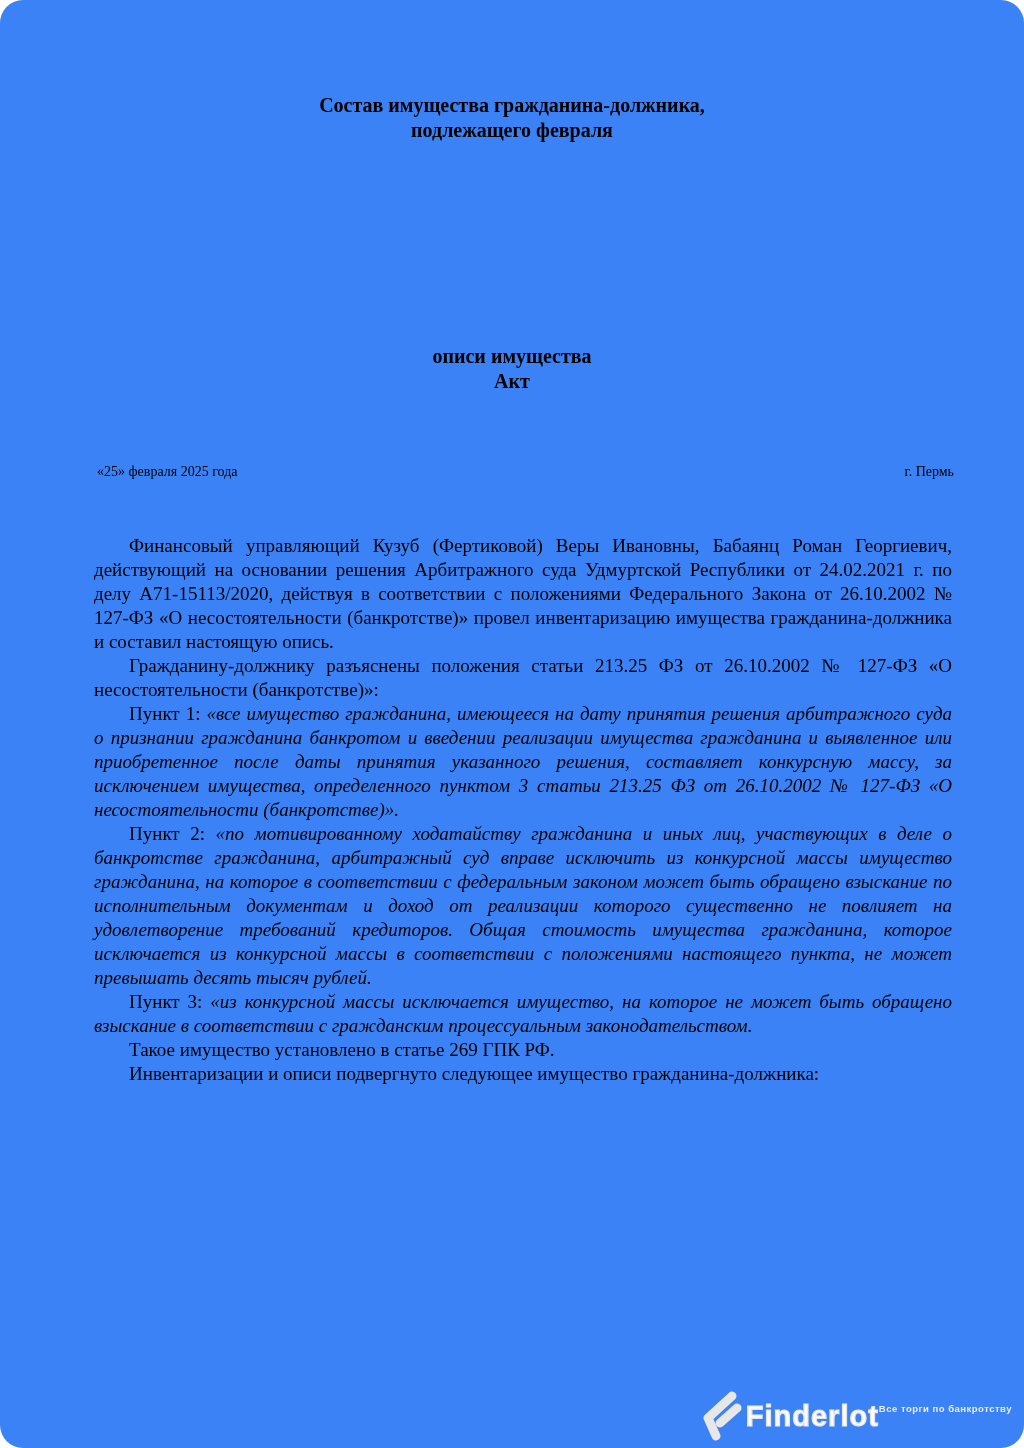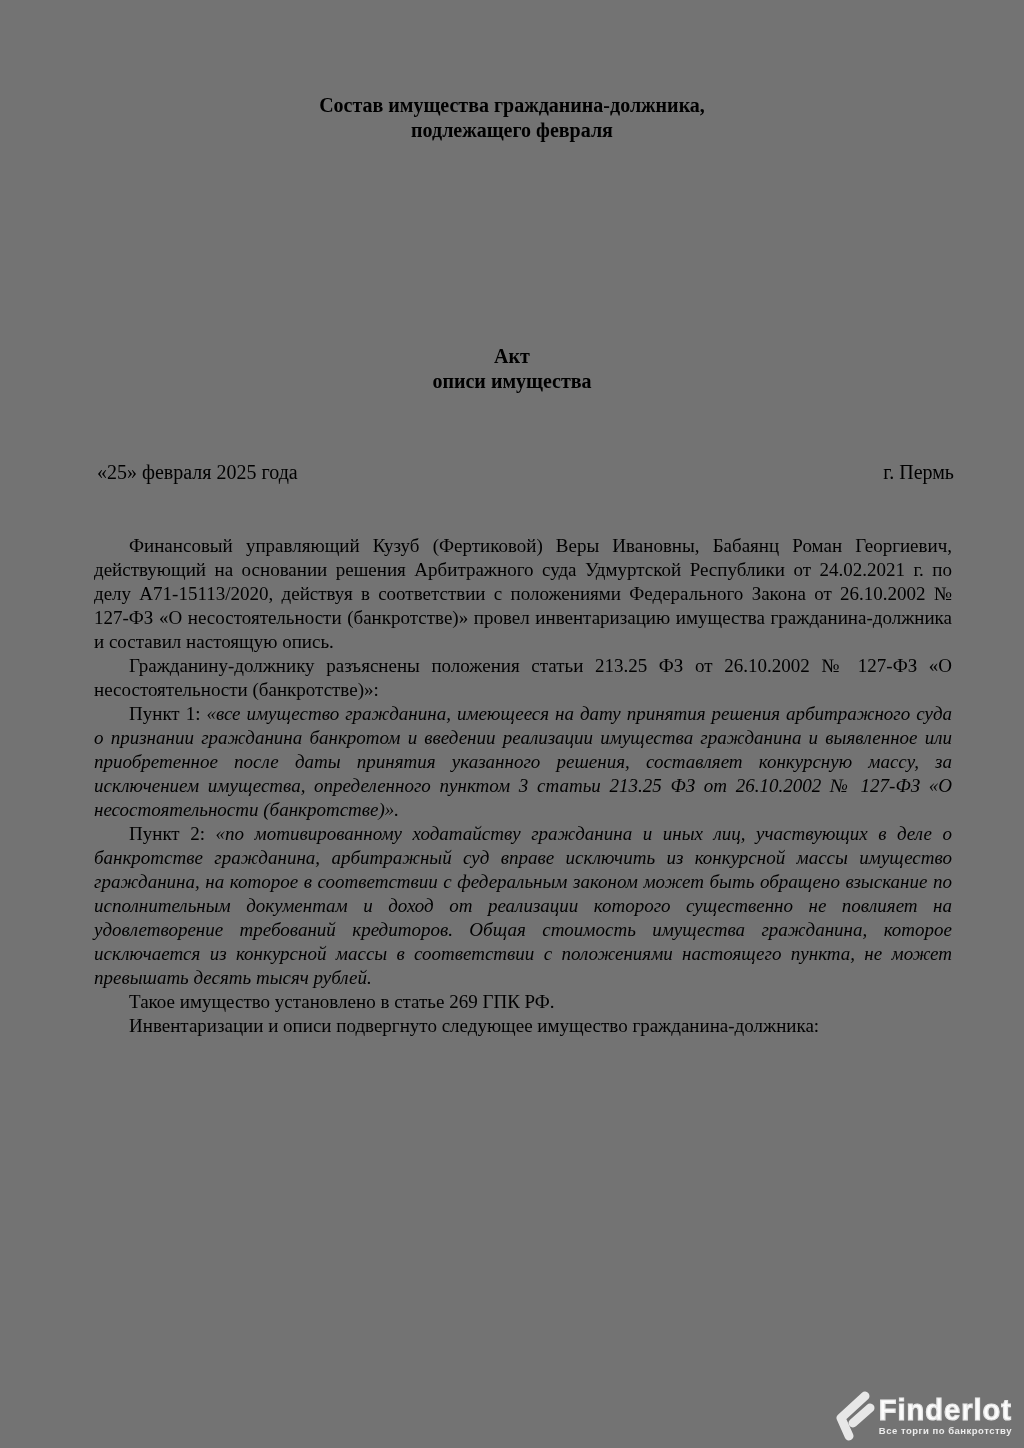--- a/index.html
+++ b/index.html
@@ -5,24 +5,25 @@
 <style>
   html, body {
     margin: 0;
     padding: 0;
     background: #ffffff;
   }
   .page {
     position: relative;
     width: 1024px;
     height: 1448px;
-    background: #737373;
+    background: #3b82f6;
     color: #000000;
     font-family: "Liberation Serif", "DejaVu Serif", serif;
     overflow: hidden;
+    border-radius: 23px;
   }
   .doc-heading {
     position: absolute;
     top: 93px;
     left: 0;
     width: 100%;
     text-align: center;
     font-weight: 700;
     font-size: 20px;
     line-height: 25px;
@@ -37,21 +38,21 @@
     font-size: 20px;
     line-height: 25px;
   }
   .date-row {
     position: absolute;
     top: 460px;
     left: 97px;
     right: 70px;
     display: flex;
     justify-content: space-between;
-    font-size: 20px;
+    font-size: 14px;
     line-height: 24px;
     align-items: flex-end;
   }
   .body-text {
     position: absolute;
     top: 534px;
     left: 94px;
     width: 858px;
     font-size: 19px;
     line-height: 24px;
@@ -74,21 +75,21 @@
     user-select: none;
   }
   .watermark .logo {
     width: 46px;
     height: 52px;
     margin-right: 4px;
     flex: 0 0 auto;
   }
   .watermark .wm-text {
     display: flex;
-    flex-direction: column;
+    flex-direction: row;
   }
   .watermark .brand {
     font-family: "Liberation Sans", "DejaVu Sans", sans-serif;
     font-weight: 700;
     font-size: 29px;
     line-height: 28px;
     letter-spacing: 1px;
     color: #fcfcfc;
     -webkit-text-stroke: 1.2px #e4e4e4;
     text-stroke: 1.2px #e4e4e4;
@@ -107,41 +108,44 @@
 <body>
 
 <div class="page">
 
   <div class="doc-heading">
     <div>Состав имущества гражданина-должника,</div>
     <div>подлежащего февраля</div>
   </div>
 
   <div class="act-heading">
+    <div>описи имущества</div>
     <div>Акт</div>
-    <div>описи имущества</div>
   </div>
 
   <div class="date-row">
     <span>«25» февраля 2025 года</span>
     <span>г. Пермь</span>
   </div>
 
   <div class="body-text">
     <p>
       <span>Финансовый управляющий Кузуб (Фертиковой) Веры Ивановны, Бабаянц Роман Георгиевич, действующий на основании решения Арбитражного суда Удмуртской Республики от 24.02.2021 г. по делу А71-15113/2020, действуя в соответствии с положениями Федерального Закона от 26.10.2002 № 127-ФЗ «О несостоятельности (банкротстве)» провел инвентаризацию имущества гражданина-должника и составил настоящую опись.</span>
     </p>
     <p>
       <span>Гражданину-должнику разъяснены положения статьи 213.25 ФЗ от 26.10.2002 № 127-ФЗ «О несостоятельности (банкротстве)»:</span>
     </p>
     <p>
       <span>Пункт 1: </span><span class="quote-italic">«все имущество гражданина, имеющееся на дату принятия решения арбитражного суда о признании гражданина банкротом и введении реализации имущества гражданина и выявленное или приобретенное после даты принятия указанного решения, составляет конкурсную массу, за исключением имущества, определенного пунктом 3 статьи 213.25 ФЗ от 26.10.2002 № 127-ФЗ «О несостоятельности (банкротстве)».</span>
     </p>
     <p>
       <span>Пункт 2: </span><span class="quote-italic">«по мотивированному ходатайству гражданина и иных лиц, участвующих в деле о банкротстве гражданина, арбитражный суд вправе исключить из конкурсной массы имущество гражданина, на которое в соответствии с федеральным законом может быть обращено взыскание по исполнительным документам и доход от реализации которого существенно не повлияет на удовлетворение требований кредиторов. Общая стоимость имущества гражданина, которое исключается из конкурсной массы в соответствии с положениями настоящего пункта, не может превышать десять тысяч рублей.</span>
+    </p>
+    <p>
+      <span>Пункт 3: </span><span class="quote-italic">«из конкурсной массы исключается имущество, на которое не может быть обращено взыскание в соответствии с гражданским процессуальным законодательством.</span>
     </p>
     <p>
       <span>Такое имущество установлено в статье 269 ГПК РФ.</span>
     </p>
     <p>
       <span>Инвентаризации и описи подвергнуто следующее имущество гражданина-должника:</span>
     </p>
   </div>
 
   <div class="watermark">

